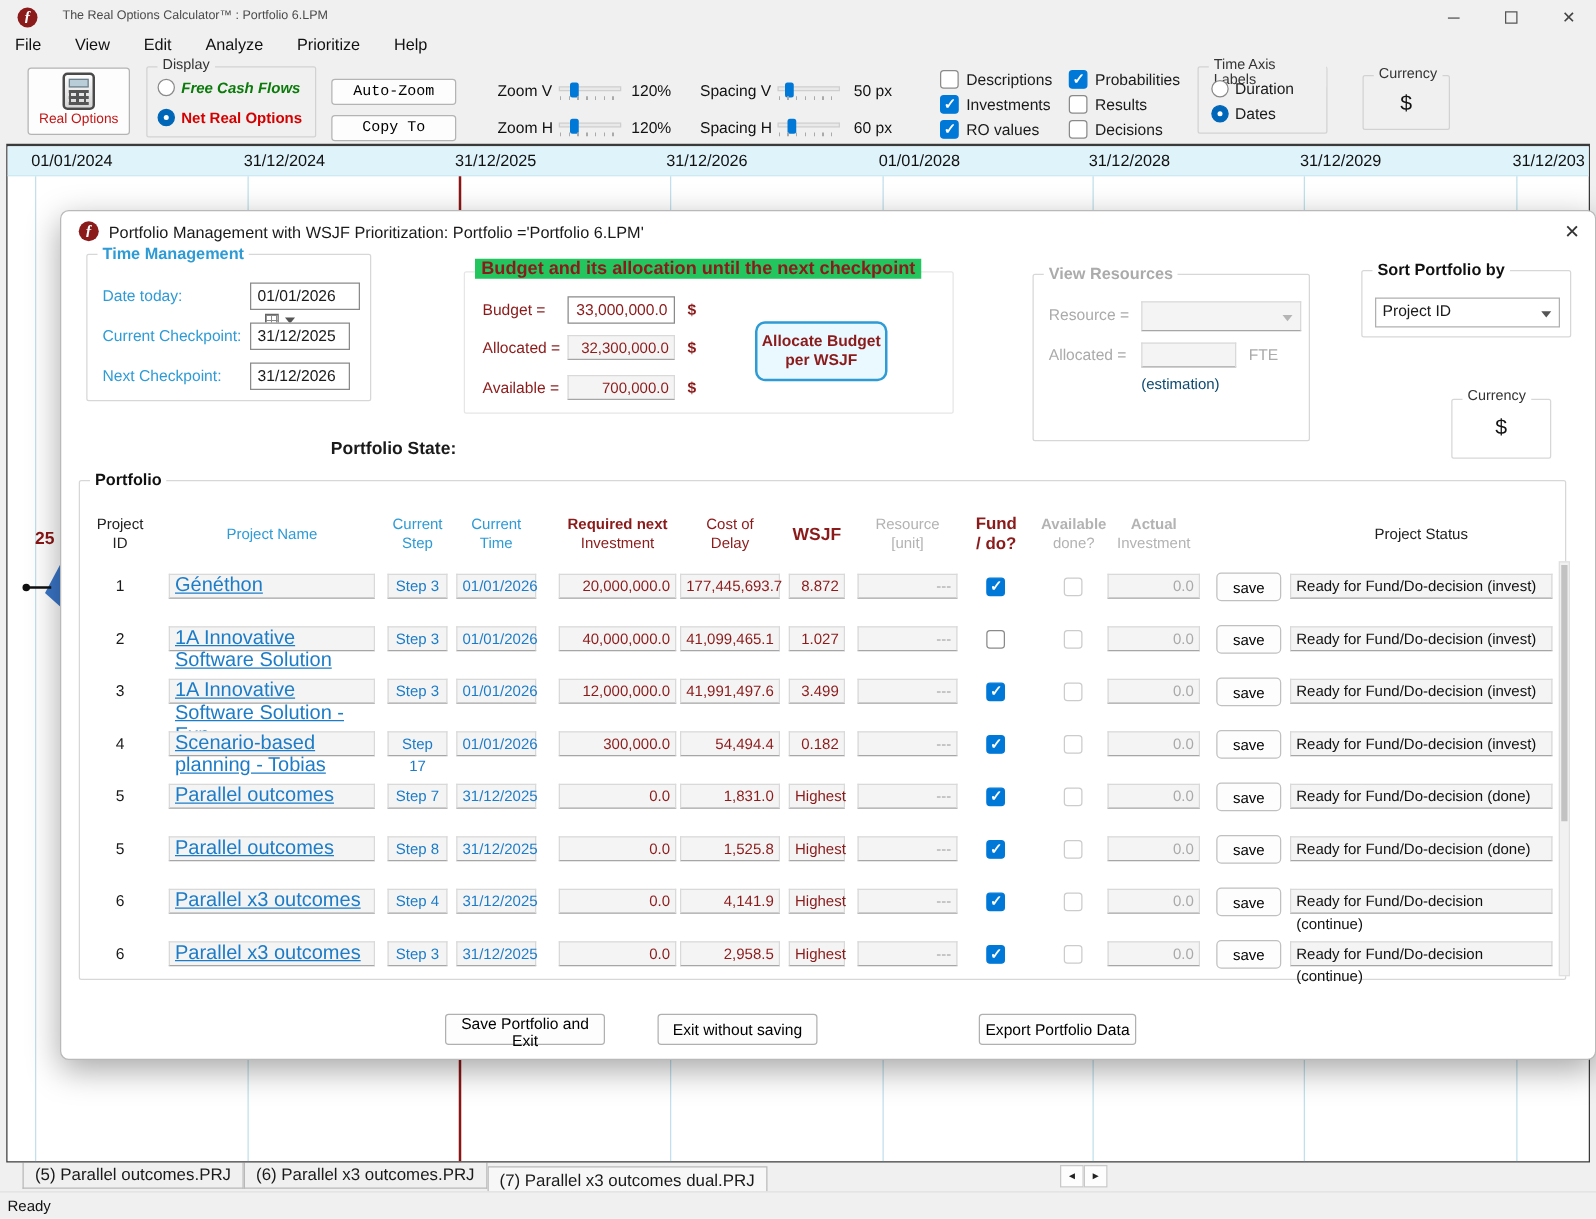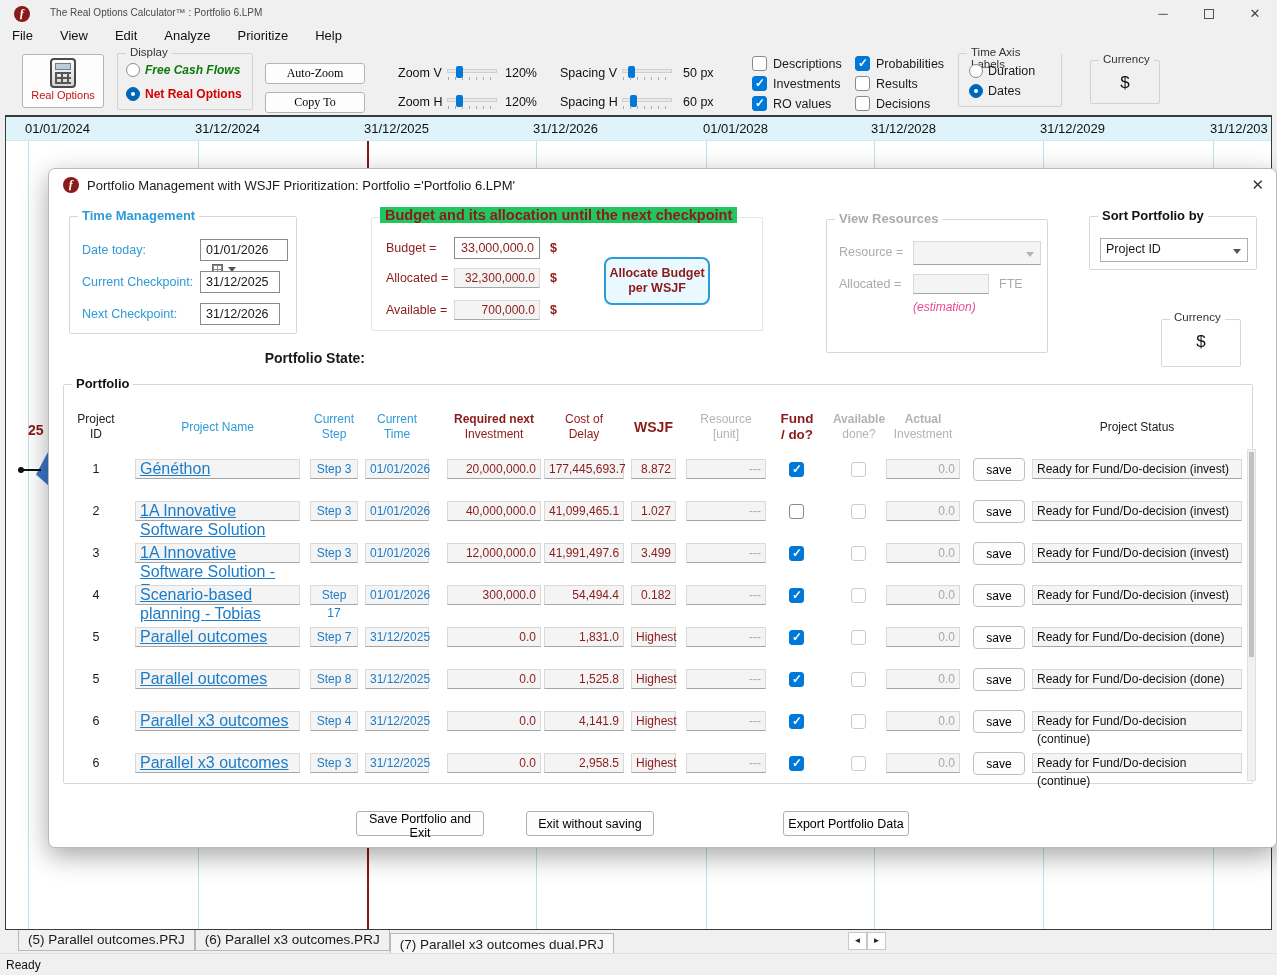--- a/index.html
+++ b/index.html
@@ -40,21 +40,21 @@
 
   .disp-group { left:117px; top:5px; width:136px; height:57px; }
   .radio-row { position:absolute; display:flex; align-items:center; gap:5px; }
   .radio { width:14px; height:14px; border-radius:50%; border:1px solid #8a8a8a; background:#fff; position:relative; flex:none; }
   .radio.sel { border-color:#0067b8; background:#0067b8; }
   .radio.sel::after { content:""; position:absolute; left:4px; top:4px; width:4px; height:4px; border-radius:50%; background:#fff; }
   .fcf-lbl { color:#0b7a0b; font-weight:bold; font-size:12px; }
   .nro-lbl { color:#d40000; font-weight:bold; font-size:12px; }
 
   .tool-btn { position:absolute; height:21px; background:#fdfdfd; border:1px solid #b4b4b4; border-radius:3px;
-    font-size:12px; text-align:center; line-height:19px; padding:0 6px; font-family:Liberation Serif, serif; }
+    font-size:12px; text-align:center; line-height:19px; padding:0 6px; font-family:Liberation Mono, monospace; }
 
   .slider-label { position:absolute; font-size:12.5px; color:#111; }
   .slider { position:absolute; width:50px; height:4px; background:#e9e9e9; border:1px solid #cfcfcf; }
   .slider::after { content:""; position:absolute; left:0; right:0; top:7px; height:3px;
     background-image:repeating-linear-gradient(90deg,#aaa 0 1px,transparent 1px 7px); }
   .thumb { position:absolute; top:-4px; width:7px; height:12px; background:#0078d7; border-radius:2px; }
 
   .tcheck { position:absolute; display:flex; align-items:center; gap:6px; font-size:12.5px; }
   .cb { width:15px; height:15px; border:1px solid #8a8a8a; border-radius:3px; background:#fff; position:relative; flex:none; }
   .cb.checked { background:#0078d7; border-color:#0078d7; }
@@ -104,21 +104,21 @@
                      repeating-linear-gradient(0deg,#888 0 1px,transparent 1px 4px); }
   .dd-arrow { display:inline-block; width:0; height:0; border-left:4px solid transparent; border-right:4px solid transparent;
     border-top:5px solid #555; margin-left:5px; vertical-align:2px; }
   .dd-arrow.gray { border-top-color:#b5b5b5; }
 
   .budget-heading { position:absolute; left:8px; top:-11px; background:#22c55e; padding:0 5px;
     font-size:14.5px; font-weight:bold; color:#8B1B1B; white-space:nowrap; }
   .allocate-btn { position:absolute; left:232px; top:39px; width:106px; height:48px; background:#eaf9ff;
     border:2px solid #2E9BD5; border-radius:8px; color:#8B1B1B; font-weight:bold; font-size:12.5px;
     font-family:"Liberation Sans",sans-serif; line-height:15px; }
-  .estimation { position:absolute; font-style:italic; color:#ec4899; font-size:12px; }
+  .estimation { position:absolute; color:#0c4a6e; font-size:12px; }
 
   .state-label { position:absolute; left:198px; top:181px; width:118px; text-align:right; font-weight:bold; font-size:14px; }
   .state-field { position:absolute; left:322px; top:176px; width:700px; height:26px; background:#fff;
     border:1px solid #8a8a8a; font-size:14px; line-height:24px; padding:0 6px; }
 
   
   .pf-group { left:14px; top:215px; width:1190px; height:400px; }
   .phead { position:absolute; top:24px; height:36px; display:flex; flex-direction:column; justify-content:center;
     align-items:center; font-size:12px; line-height:15px; text-align:center; }
   .phead span:empty { display:none; }
@@ -294,21 +294,21 @@
 <span class="frag-25">25</span>
 <div class="frag-arrow"></div>
 <div class="frag-line"></div>
 <div class="frag-dot"></div>
 
 <div class="dialog">
   <span class="dlg-icon">ƒ</span>
   <span class="dlg-title">Portfolio Management with WSJF Prioritization:   Portfolio ='Portfolio 6.LPM'</span>
   <span class="dlg-close">✕</span>
 
-  <div class="dgroup" style="left:20px; top:47px; width:228px; height:118px;">
+  <div class="dgroup" style="left:20px; top:34px; width:228px; height:118px;">
     <span class="dgroup-label lbl-blue">Time Management</span>
     <span class="fieldlab lbl-blue" style="left:12px; top:26px;">Date today:</span>
     <div class="field" style="left:130px; top:22px; width:88px;">
       <span>01/01/2026</span><span class="cal-icon"></span><span class="dd-arrow"></span>
     </div>
     <span class="fieldlab lbl-blue" style="left:12px; top:58px;">Current Checkpoint:</span>
     <div class="field" style="left:130px; top:54px; width:80px;">31/12/2025</div>
     <span class="fieldlab lbl-blue" style="left:12px; top:90px;">Next Checkpoint:</span>
     <div class="field" style="left:130px; top:86px; width:80px;">31/12/2026</div>
   </div>

